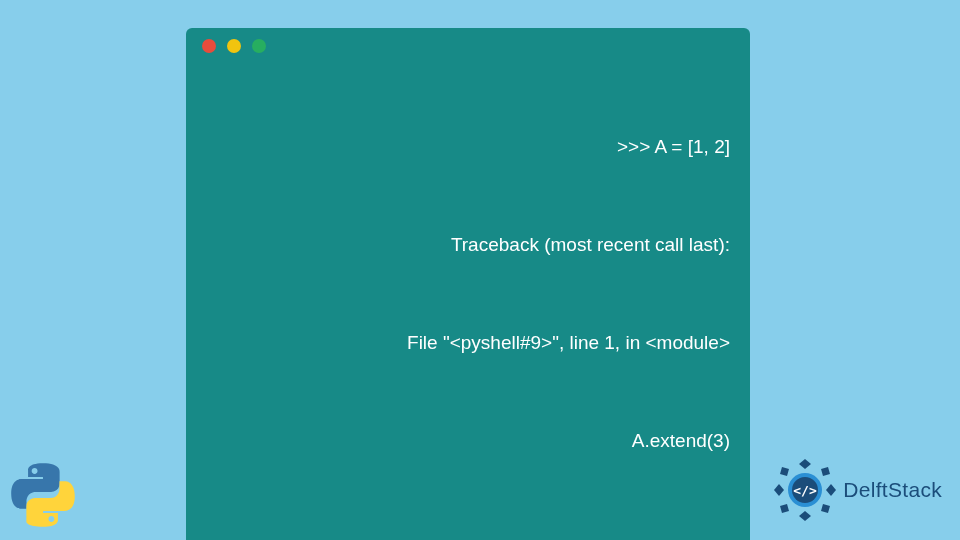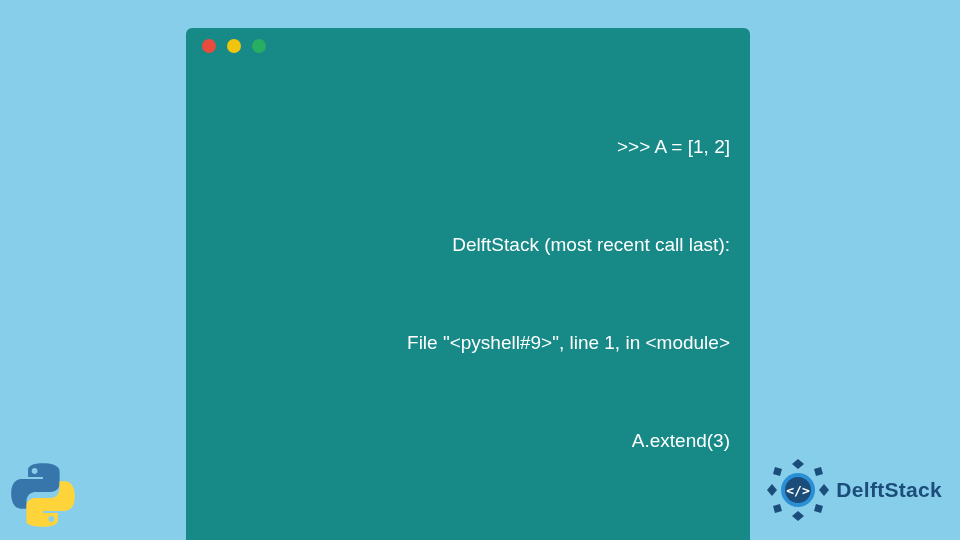--- a/index.html
+++ b/index.html
@@ -60,36 +60,36 @@
       gap: 6px;
     }
     .delft-badge {
       width: 64px;
       height: 64px;
       position: relative;
     }
     .delft-text {
       color: #1b4d7a;
       font-size: 21px;
-      font-weight: 700;
+      font-weight: 400;
       letter-spacing: 0.3px;
     }
   </style>
 </head>
 <body>
 
 <div class="terminal">
   <div class="titlebar">
     <span class="dot dot-red"></span>
     <span class="dot dot-yellow"></span>
     <span class="dot dot-green"></span>
   </div>
   <div class="code">
     <span class="code-line">&gt;&gt;&gt; A = [1, 2]</span>
-    <span class="code-line">DelftStack (most recent call last):</span>
+    <span class="code-line">Traceback (most recent call last):</span>
     <span class="code-line">  File "&lt;pyshell#9&gt;", line 1, in &lt;module&gt;</span>
     <span class="code-line">    A.extend(3)</span>
     
   </div>
 </div>
 
 <div class="python-logo">
   <svg viewBox="0 0 110 110" width="66" height="66">
     <path d="M54.5 2c-26 0-24.4 11.3-24.4 11.3l.03 11.7h24.8v3.5H20.3S2 26.4 2 52.7c0 26.2 16 25.3 16 25.3h9.5V65.8s-.5-16 15.7-16h24.5s15 .2 15-14.5V16.1S85 2 54.5 2zM41 10.2c2.7 0 4.9 2.2 4.9 4.9S43.7 20 41 20s-4.9-2.2-4.9-4.9 2.2-4.9 4.9-4.9z" fill="#3776ab"></path>
     <path d="M55.5 108c26 0 24.4-11.3 24.4-11.3l-.03-11.7H55.1v-3.5h34.6S108 83.6 108 57.3c0-26.2-16-25.3-16-25.3h-9.5v12.2s.5 16-15.7 16H42.3s-15-.2-15 14.5v24.2S25 108 55.5 108zM69 99.8c-2.7 0-4.9-2.2-4.9-4.9s2.2-4.9 4.9-4.9 4.9 2.2 4.9 4.9-2.2 4.9-4.9 4.9z" fill="#ffd43b"></path>

